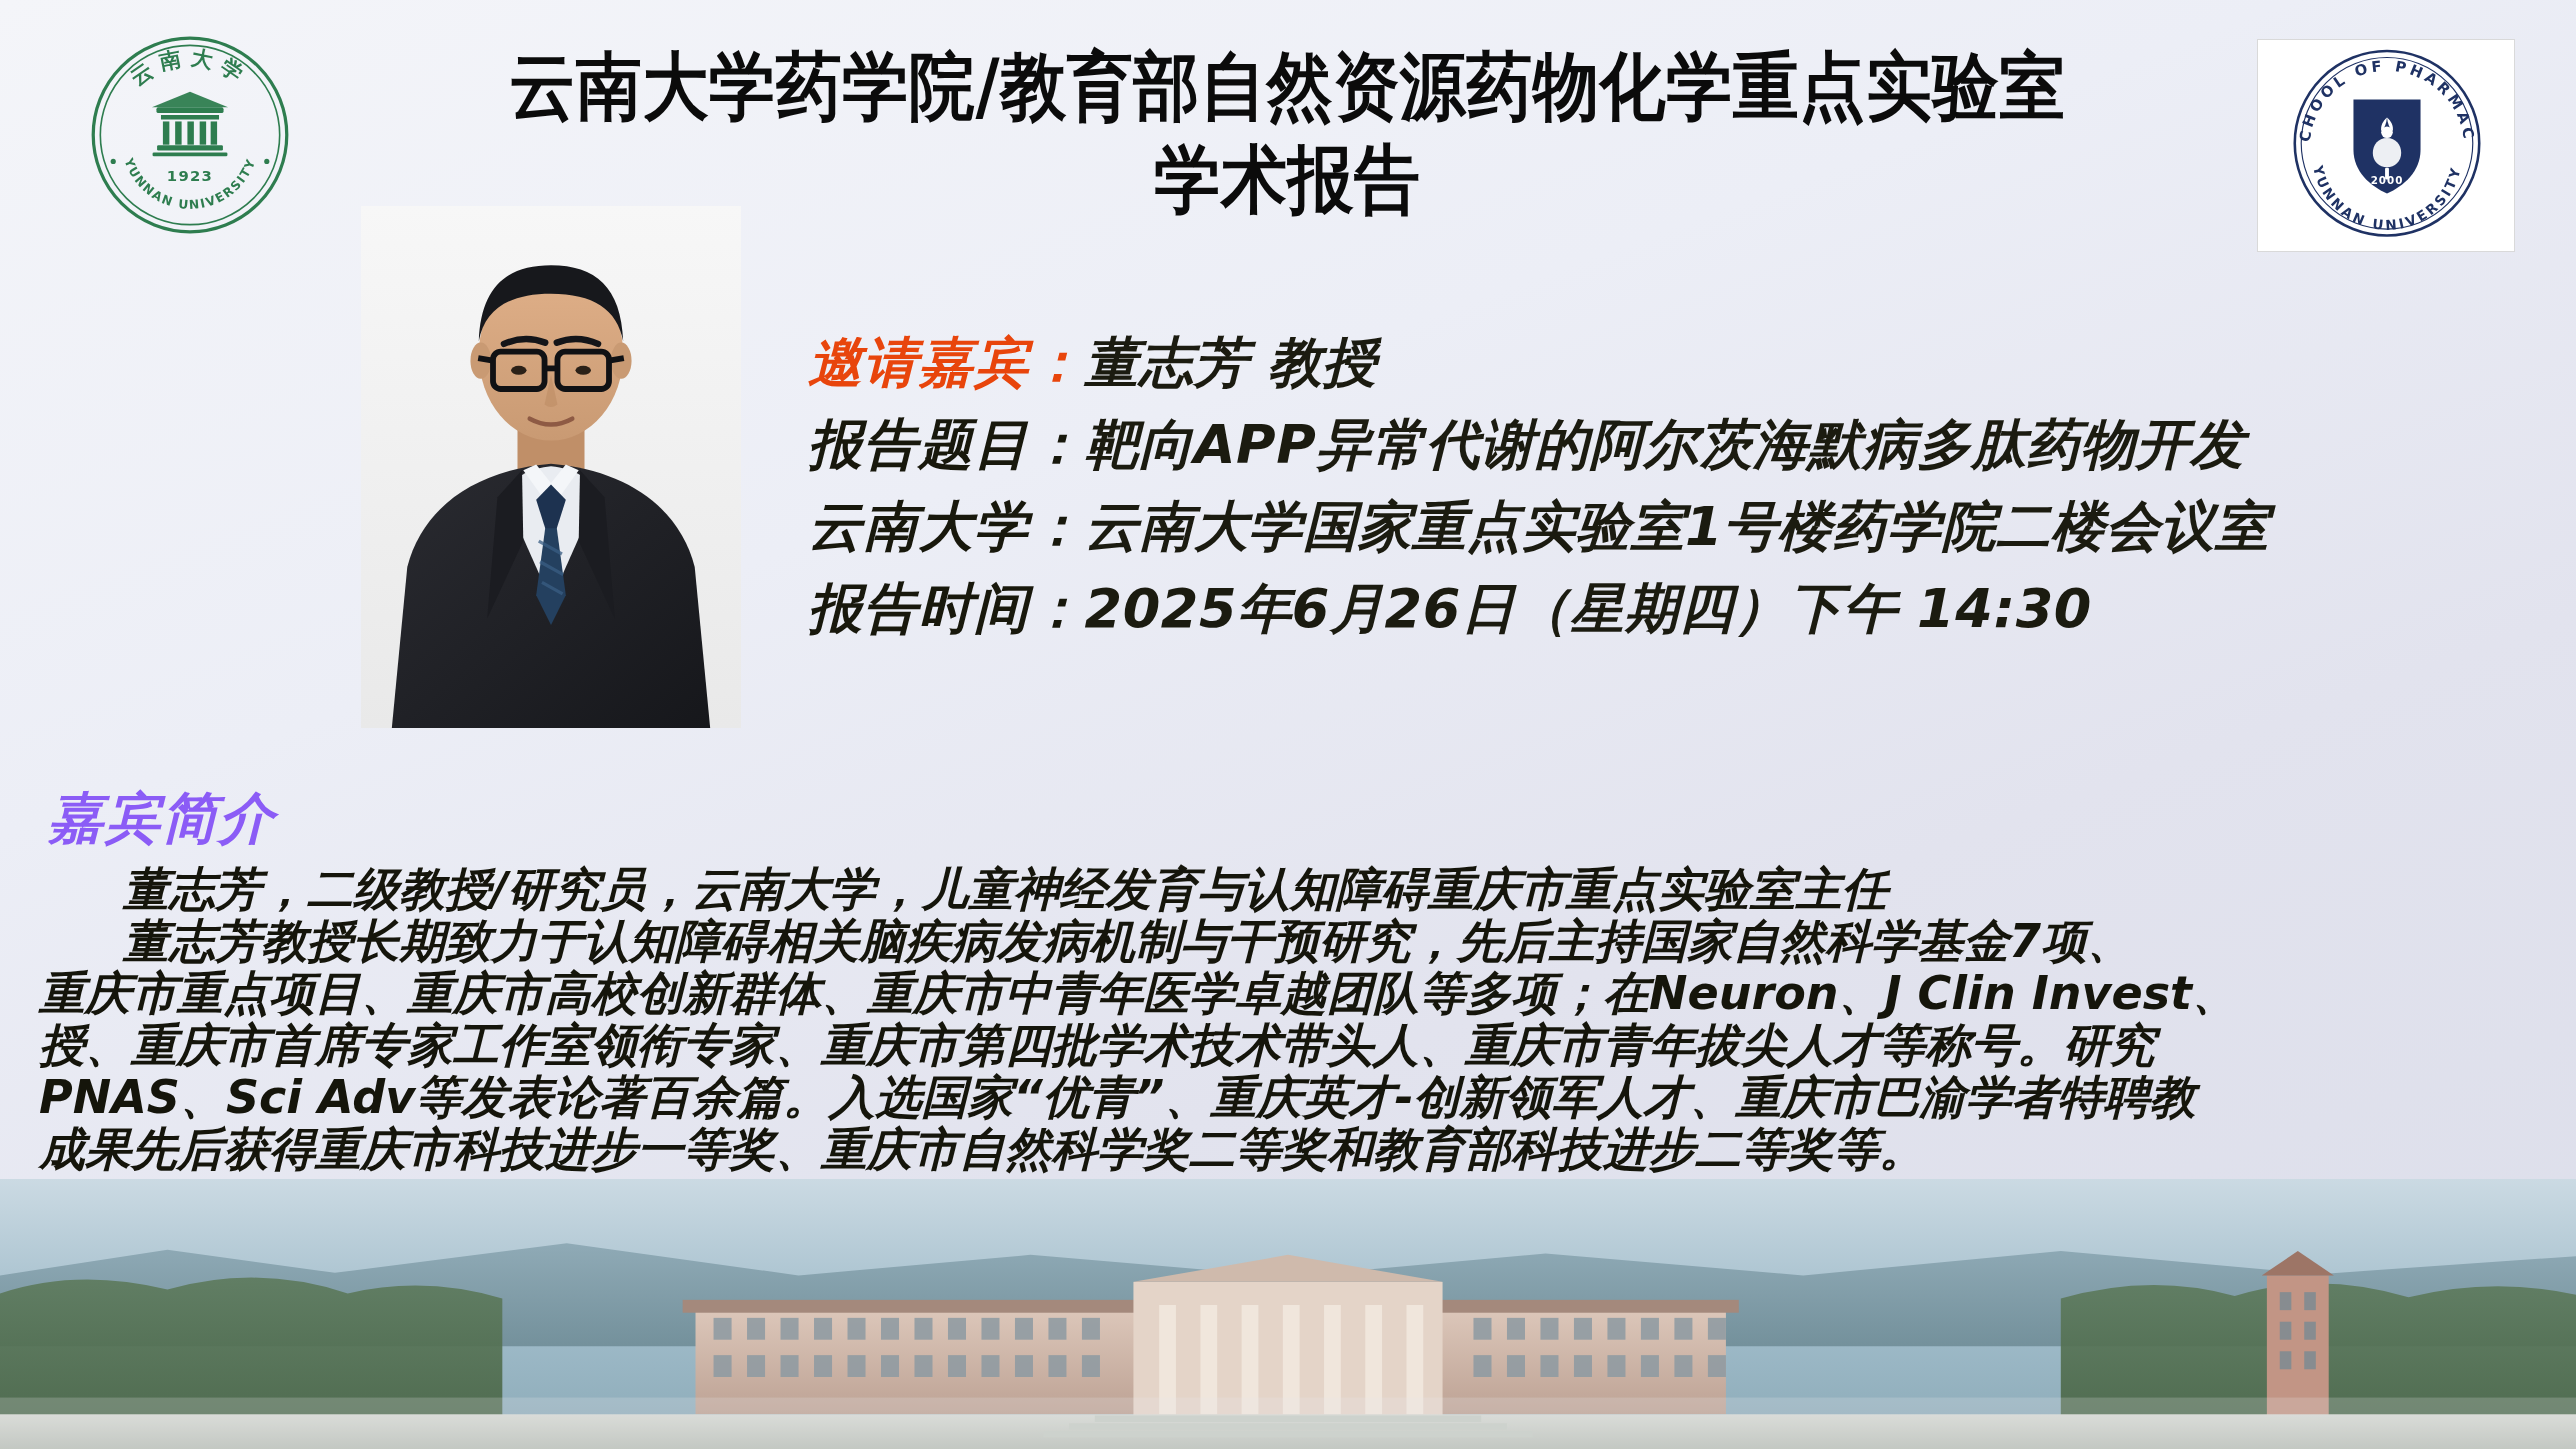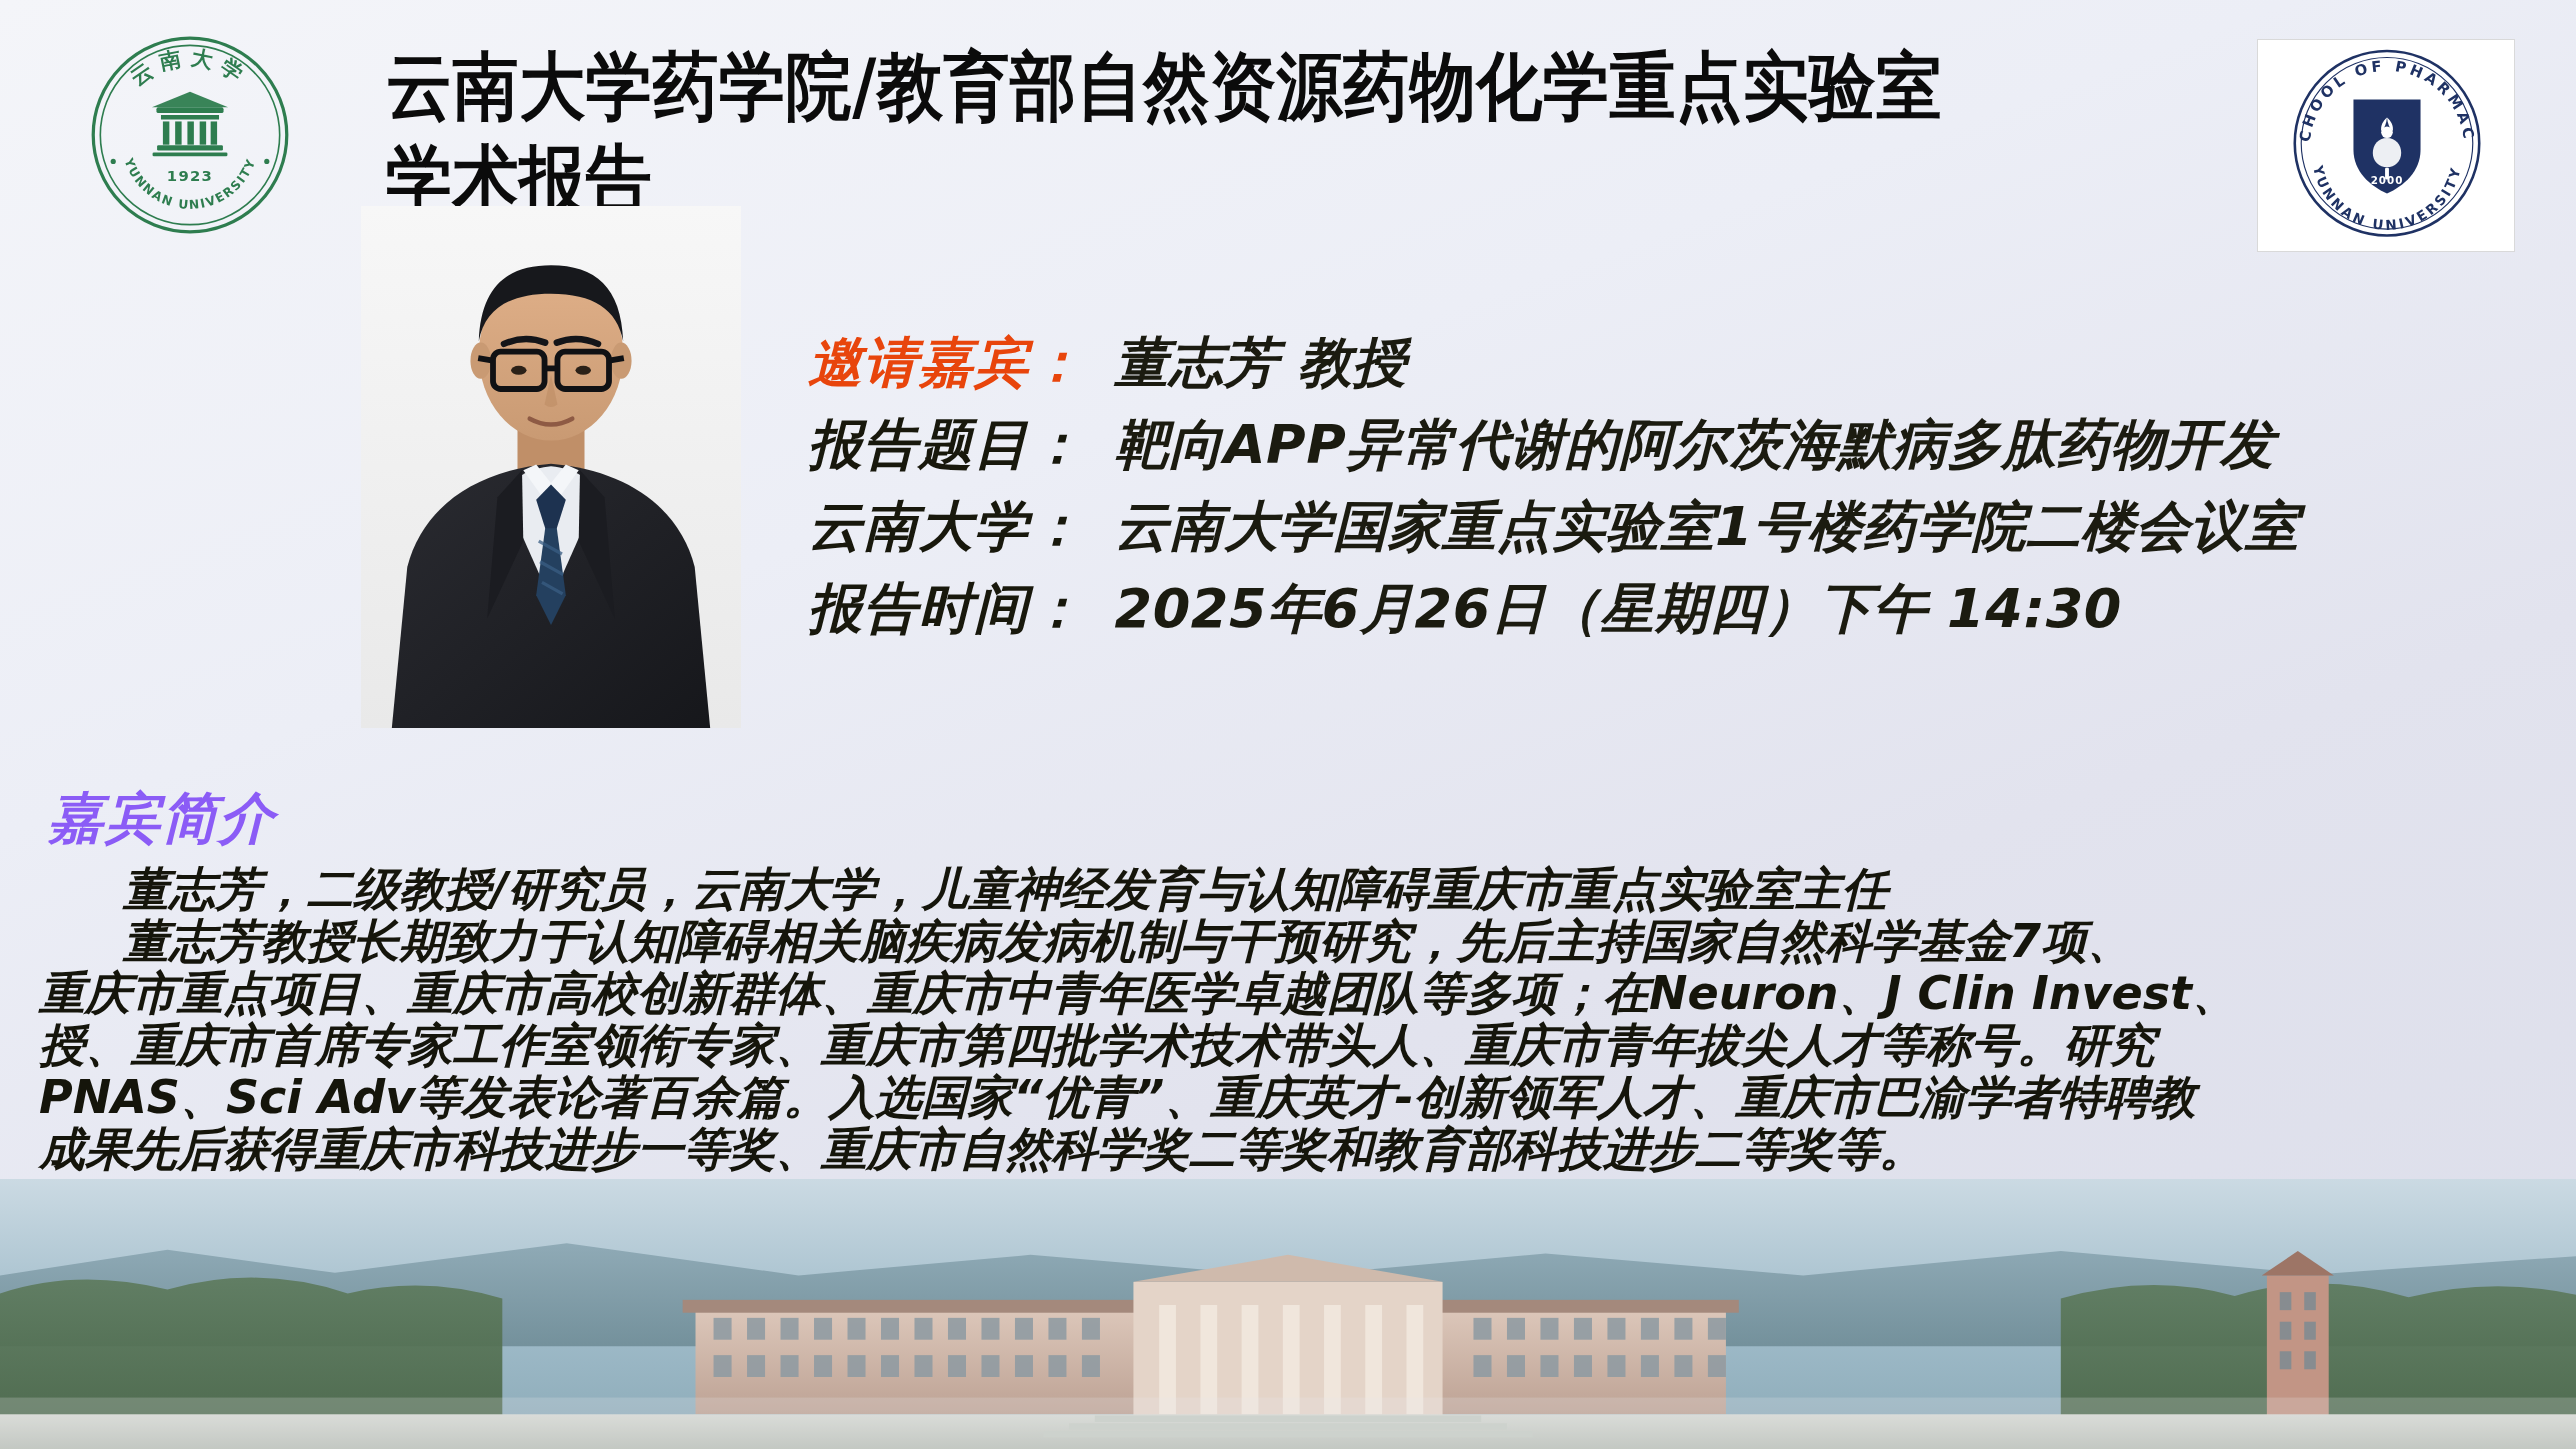--- a/index.html
+++ b/index.html
@@ -14,21 +14,21 @@
   #logo-left {
     position:absolute; left:90px; top:35px; width:200px; height:200px;
   }
   #logo-right {
     position:absolute; right:61px; top:39px; width:258px; height:213px;
     background:#ffffff; border:0.6px solid #d9d9d9;
   }
 
   
   #title-block {
-    position:absolute; left:386px; top:45px; width:1803px; text-align:left;
+    position:absolute; left:386px; top:45px; width:1803px; text-align:center;
   }
   .title-line {
     font-family:"DejaVu Sans", sans-serif;
     font-weight:bold;
     font-size:66px;
     line-height:76px;
     color:#0b0b0b;
     letter-spacing:0.6px;
     white-space:nowrap;
     transform:scaleY(1.12);
@@ -60,21 +60,20 @@
     color:#18180c;
     letter-spacing:1.3px;
   }
   .info-label.accent { color:#e8450c; }
   .info-value {
     font-weight:bold;
     font-size:54px;
     font-style:italic;
     color:#1b1b10;
     letter-spacing:0.6px;
-    margin-left:30px;
   }
 
   
   #bio-heading {
     position:absolute; left:48px; top:782px;
     font-weight:bold; font-style:italic;
     font-size:55px; color:#8b5cf6; letter-spacing:1.9px;
     white-space:nowrap;
   }
   #bio-body {

